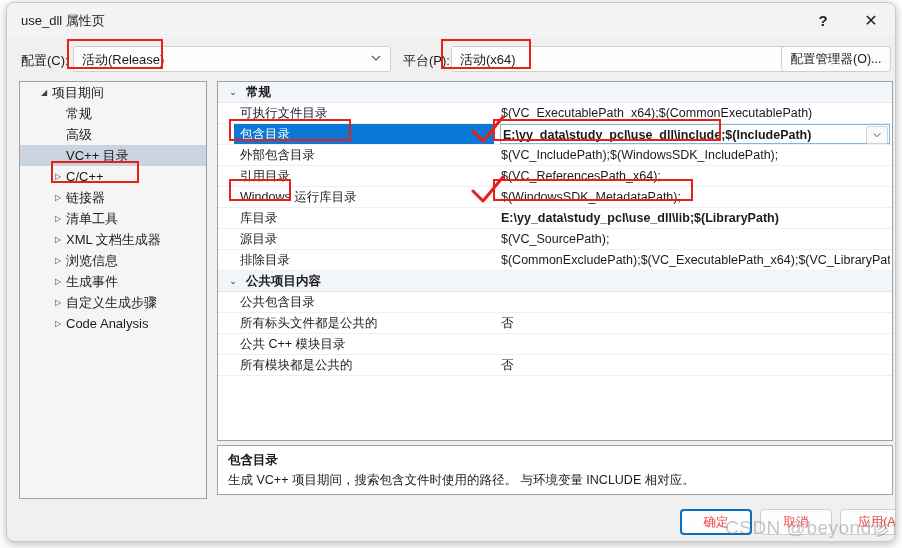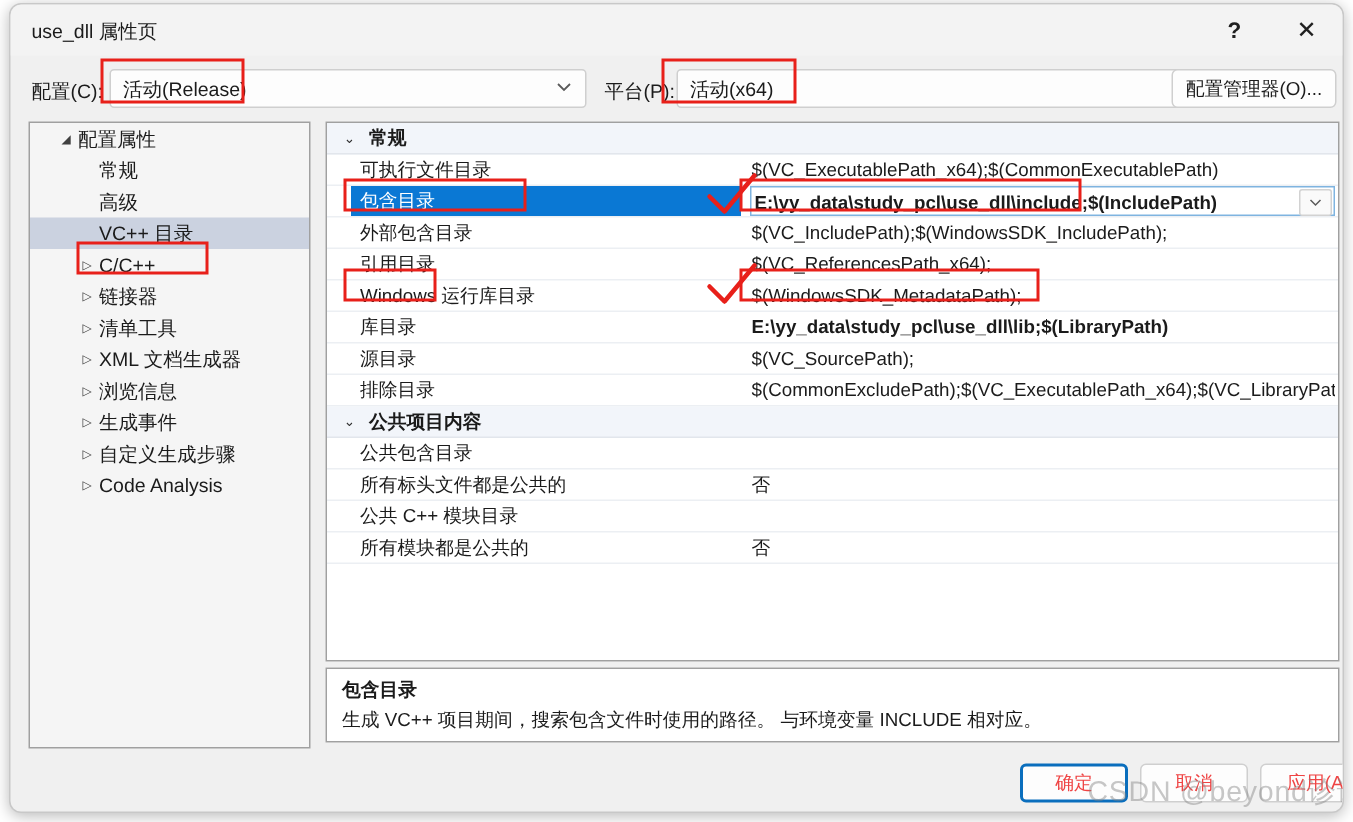--- a/index.html
+++ b/index.html
@@ -351,21 +351,21 @@
           <path d="M2 4 L6 8 L10 4" fill="none" stroke="currentColor" stroke-width="1.2"></path>
         </svg>
     </span>
   </div>
 
   <div id="cfgmgr-btn">配置管理器(O)...</div>
 
   <div id="tree-panel">
       <div class="tree-item level0">
         <span class="tw">◢</span>
-        <span class="tlabel">配置属性</span>
+        <span class="tlabel">项目期间</span>
       </div>
       <div class="tree-item level1">
         <span class="tlabel">常规</span>
       </div>
       <div class="tree-item level1">
         <span class="tlabel">高级</span>
       </div>
       <div class="tree-item level1 selected">
         <span class="tlabel">VC++ 目录</span>
       </div>

